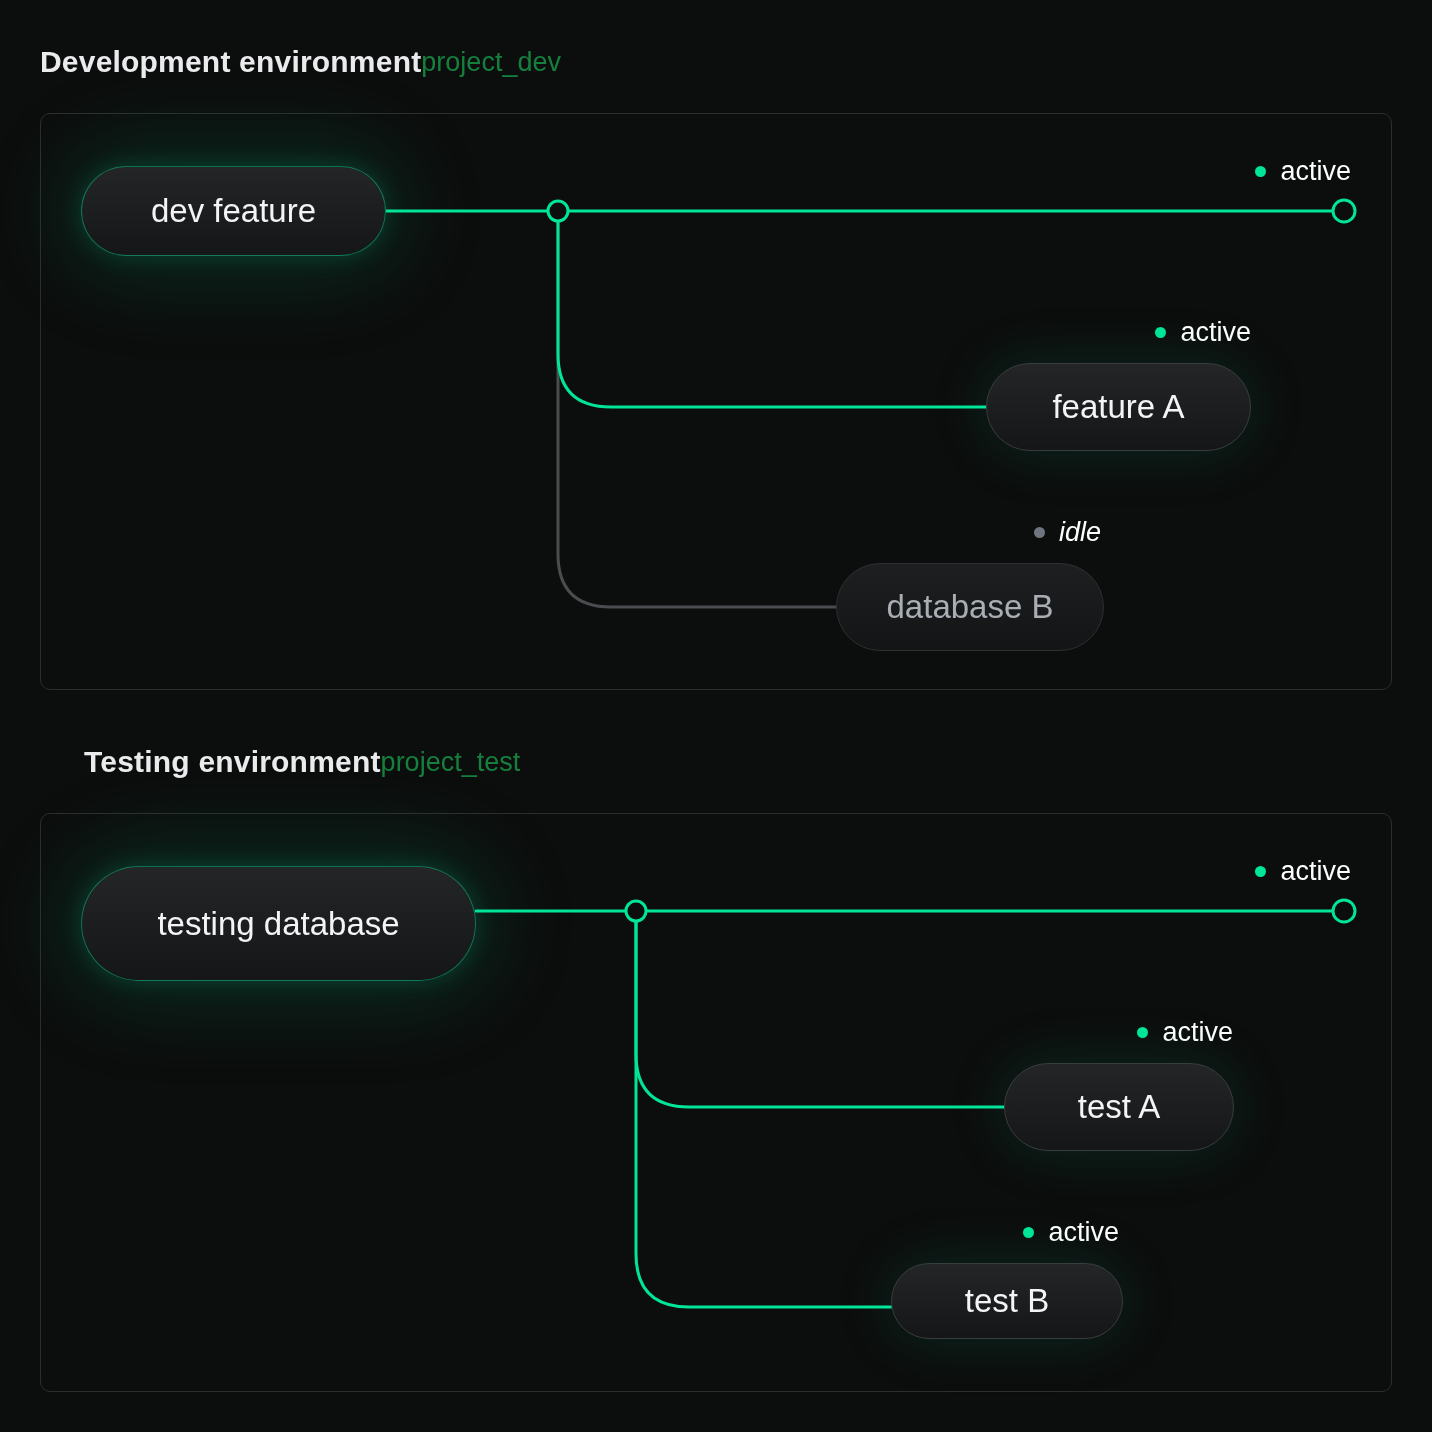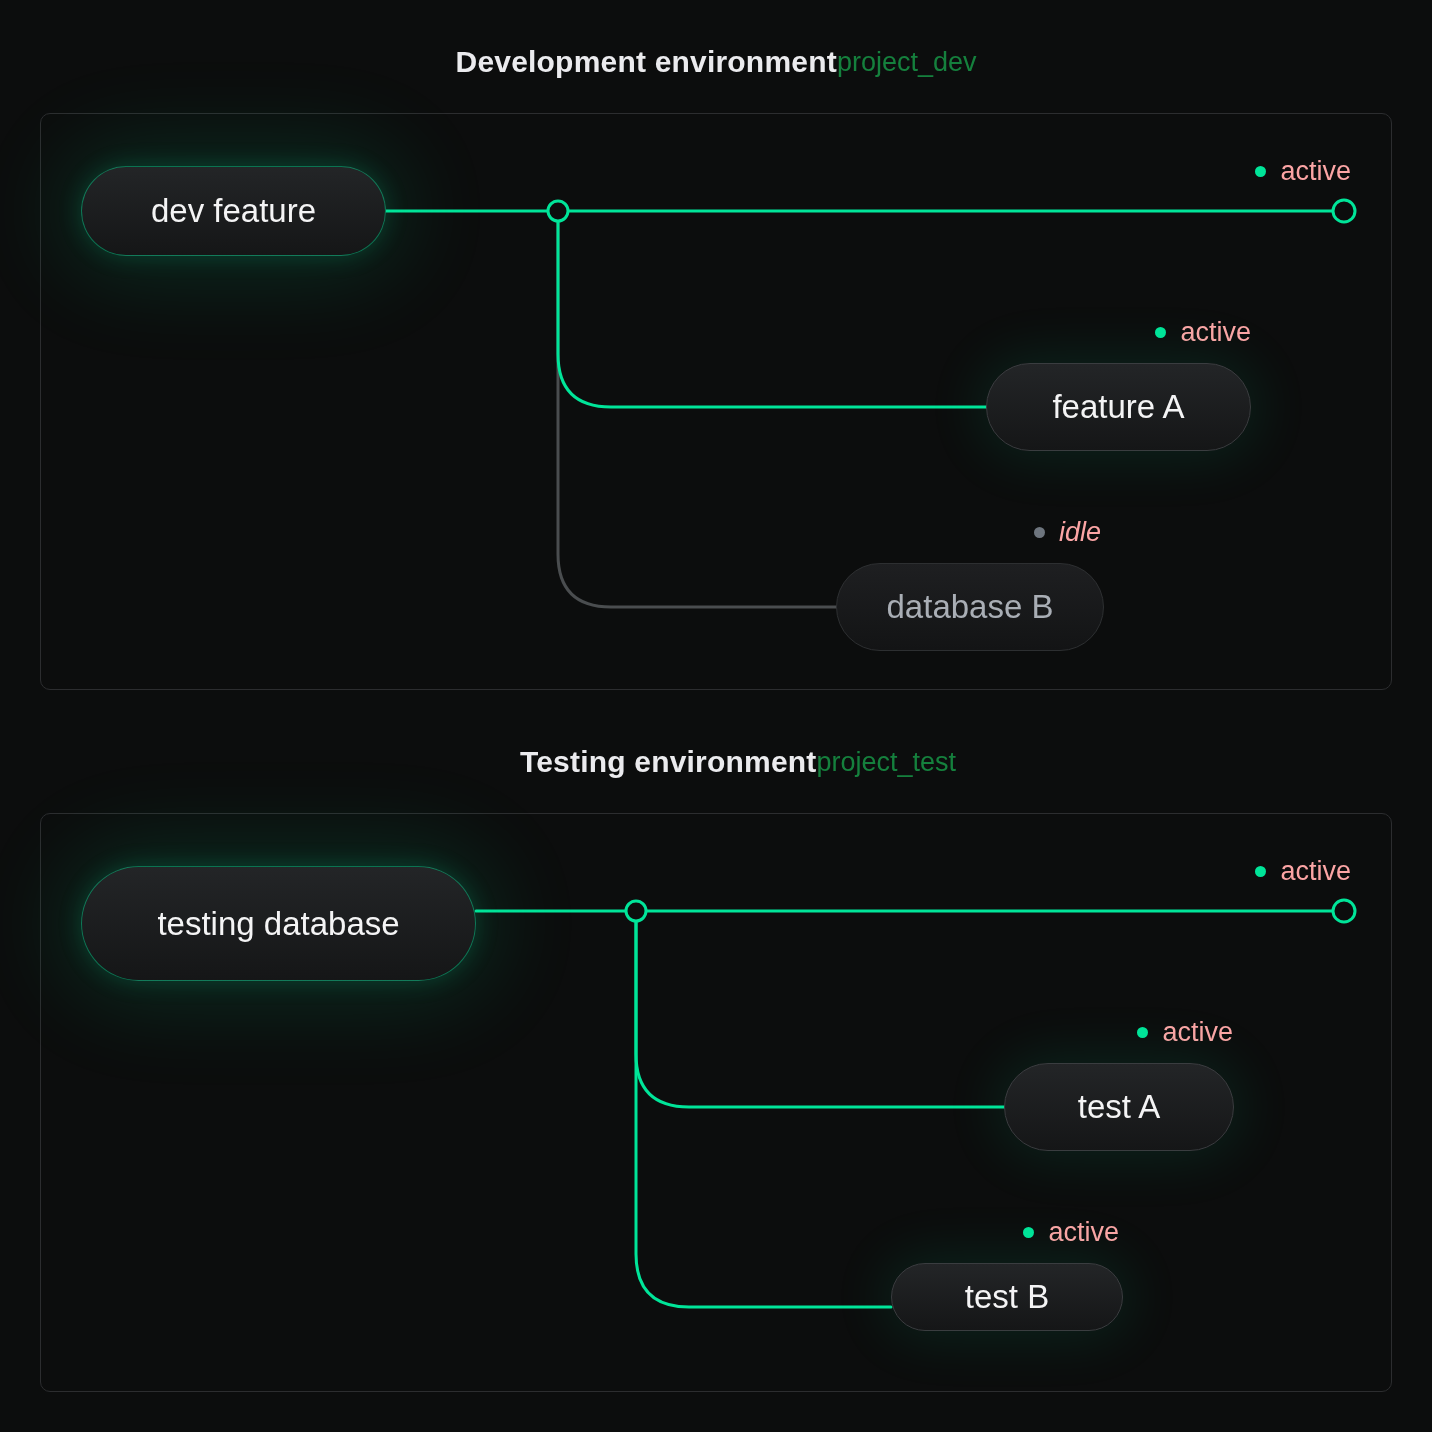--- a/index.html
+++ b/index.html
@@ -2,21 +2,21 @@
 <html><head>
 <meta charset="utf-8">
 <style>
   html,body{margin:0;padding:0;background:#0c0d0d;}
   body{
     width:1432px;height:1432px;position:relative;overflow:hidden;
     font-family:"Liberation Sans", sans-serif;color:#ececec;
   }
   .section-header{
     position:absolute;left:40px;right:40px;height:40px;
-    display:flex;justify-content:center;align-items:center;
+    display:flex;justify-content:flex-start;align-items:center;
   }
   .section-title{font-size:30px;font-weight:700;color:#ebebee;letter-spacing:.2px;}
   .project-label{font-size:27px;font-weight:400;color:#15803d;}
   .panel{
     position:absolute;left:40px;width:1350px;
     border:1px solid #2c2d2f;border-radius:10px;background:#0c0d0d;
   }
   .panel svg{position:absolute;left:0;top:0;}
   .pill{
     position:absolute;display:flex;align-items:center;justify-content:center;
@@ -31,21 +31,21 @@
   }
   .pill.active-branch{
     box-shadow:0 0 55px 8px rgba(0,229,153,.10);
   }
   .pill.idle-branch{
     border:1px solid #2d2f31;color:#a9aeb5;
     background:linear-gradient(180deg,#1e1f21 0%,#131415 100%);
   }
   .status{
     position:absolute;display:flex;align-items:center;gap:14px;
-    font-size:27px;color:#fca5a5;
+    font-size:27px;color:#ffffff;
   }
   .status .dot{width:11px;height:11px;border-radius:50%;}
   .dot-active{background:#00e599;}
   .dot-idle{background:#6e757e;}
 </style>
 </head>
 <body>
 
 <div class="section-header" style="top:42px;">
   <div class="section-title">Development environment</div>
@@ -121,16 +121,16 @@
     <span>active</span>
   </div>
   <div class="pill active-branch" style="left:963px;top:249px;width:230px;height:88px;">
     <span>test A</span>
   </div>
 
   <div class="status" style="top:403px;right:272px;">
     <span class="dot dot-active"></span>
     <span>active</span>
   </div>
-  <div class="pill active-branch" style="left:850px;top:449px;width:232px;height:68px;">
+  <div class="pill active-branch" style="left:850px;top:449px;width:232px;height:76px;">
     <span>test B</span>
   </div>
 </div>
 
 </body></html>

